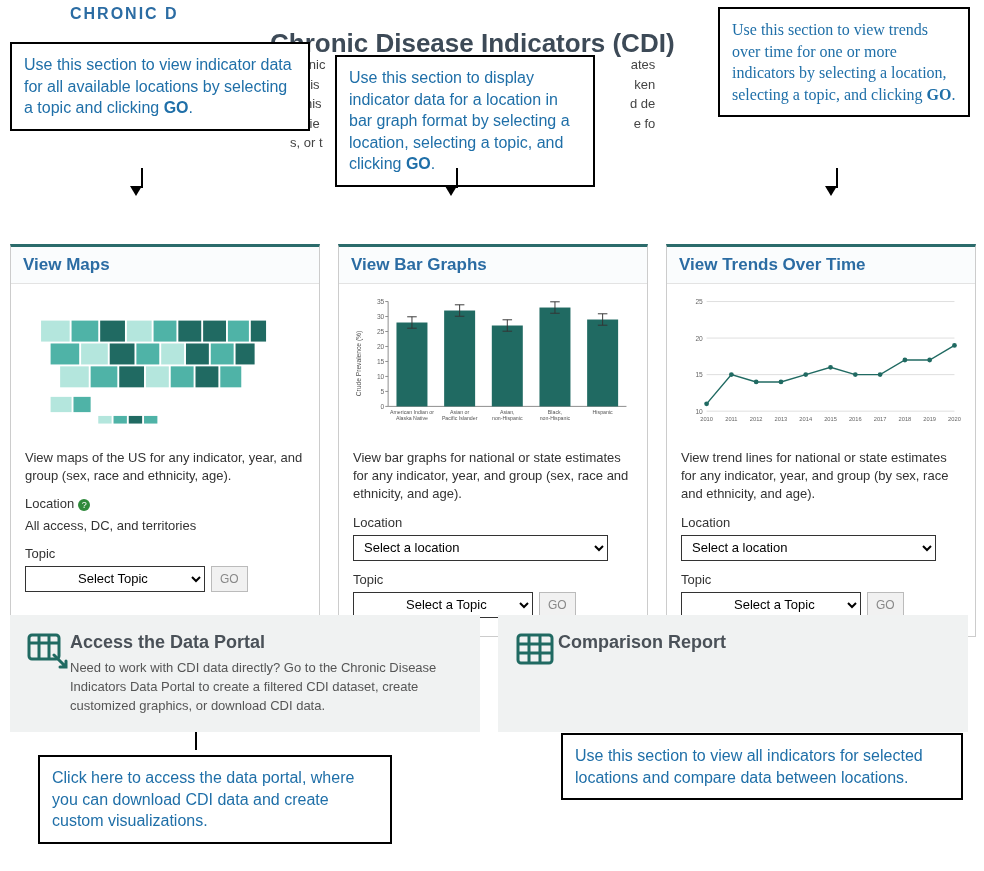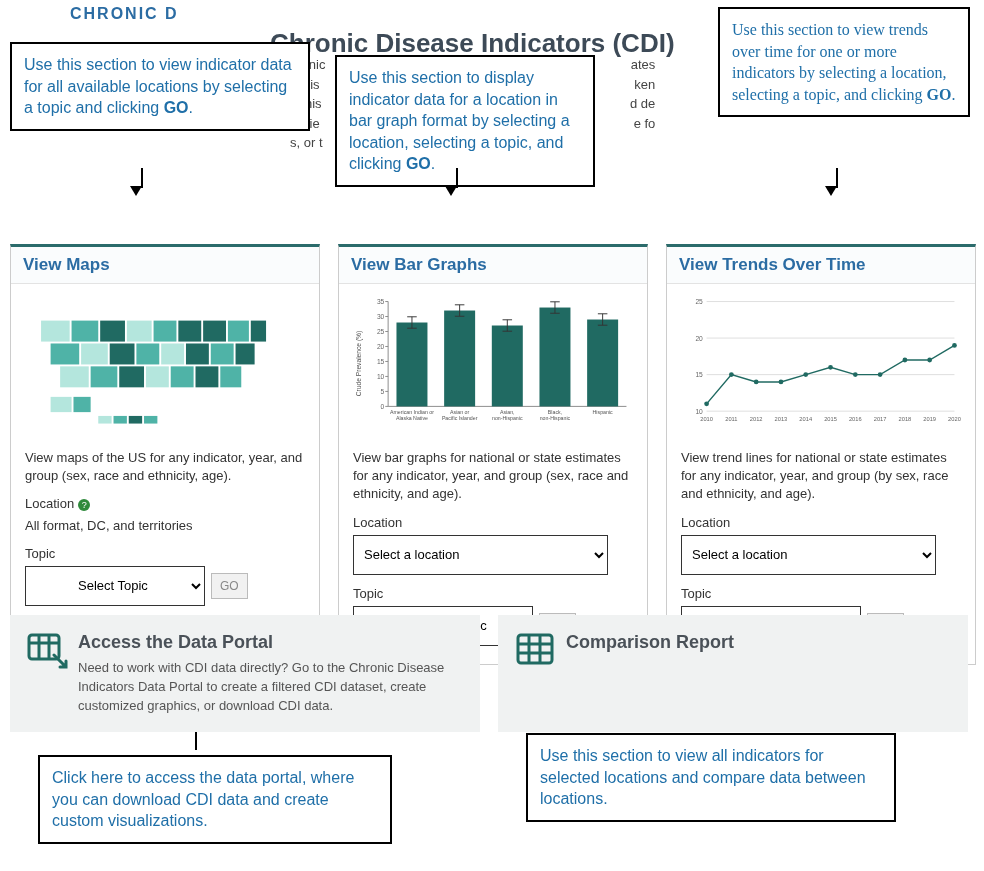--- a/index.html
+++ b/index.html
@@ -52,21 +52,21 @@
     padding: 10px 12px;
     font-size: 16px;
     line-height: 1.35;
     color: #1f6fa8;
   }
   .callout b { font-weight: 700; }
   .callout-maps { left: 10px; top: 42px; width: 300px; }
   .callout-bars { left: 335px; top: 55px; width: 260px; }
   .callout-trends { left: 718px; top: 7px; width: 252px; font-family: Liberation Serif, serif; }
   .callout-portal { left: 38px; top: 755px; width: 354px; }
-  .callout-compare { left: 526px; top: 733px; width: 370px; }
+  .callout-compare { left: 561px; top: 733px; width: 402px; }
 
   .arrow {
     position: absolute;
     width: 0; height: 0;
     border-left: 6px solid transparent;
     border-right: 6px solid transparent;
     border-top: 10px solid #000;
   }
   .arrow::before {
     content:"";
@@ -135,21 +135,21 @@
     background:#2f8a3c;
     color:#fff;
     font-size:9px;
     line-height:12px;
     text-align:center;
     margin-left:4px;
   }
   .static-value { font-size: 13px; color:#333; }
   .select-row { display:flex; align-items:center; gap:6px; margin-top:2px; }
   select {
-    height: 40px;
+    height: 26px;
     font-size: 13px;
     padding: 2px 6px;
     border:1px solid #333;
     background:#fff;
   }
   .select-narrow { width: 180px; padding-left: 48px; }
   .select-wide { width: 255px; }
   .go-btn {
     height:26px;
     padding: 0 8px;
@@ -173,21 +173,21 @@
     color:#555;
     font-size:13px;
     line-height:1.45;
   }
   .info-card h3 {
     margin:0 0 4px 0;
     font-size:18px;
     font-weight:600;
     color:#4a5158;
   }
-  .info-card .with-icon { display:flex; gap:10px; }
+  .info-card .with-icon { display:flex; gap:2px; }
   .info-icon svg { display:block; }
 
   
   .viz-svg { width:100%; height:100%; }
   .bar-cat-label { font-size:5.5px; fill:#555; text-anchor:middle; }
 </style>
 </head>
 <body>
 
 <div class="page">
@@ -270,21 +270,21 @@
             <rect x="112" y="130" width="14" height="8" fill="#206a62"></rect>
             <rect x="128" y="130" width="14" height="8" fill="#4fb3a7"></rect>
           </g>
         </svg>
       </div>
       <div class="card-body">
         <div>View maps of the US for any indicator, year, and group (sex, race and ethnicity, age).</div>
         <div class="field-label">
           <span>Location</span><span class="help-icon">?</span>
         </div>
-        <div class="static-value">All format, DC, and territories</div>
+        <div class="static-value">All access, DC, and territories</div>
         <div class="field-label">Topic</div>
         <div class="select-row">
           <select class="select-narrow">
             <option>Select Topic</option>
           </select>
           <button class="go-btn">GO</button>
         </div>
       </div>
     </div>
 

